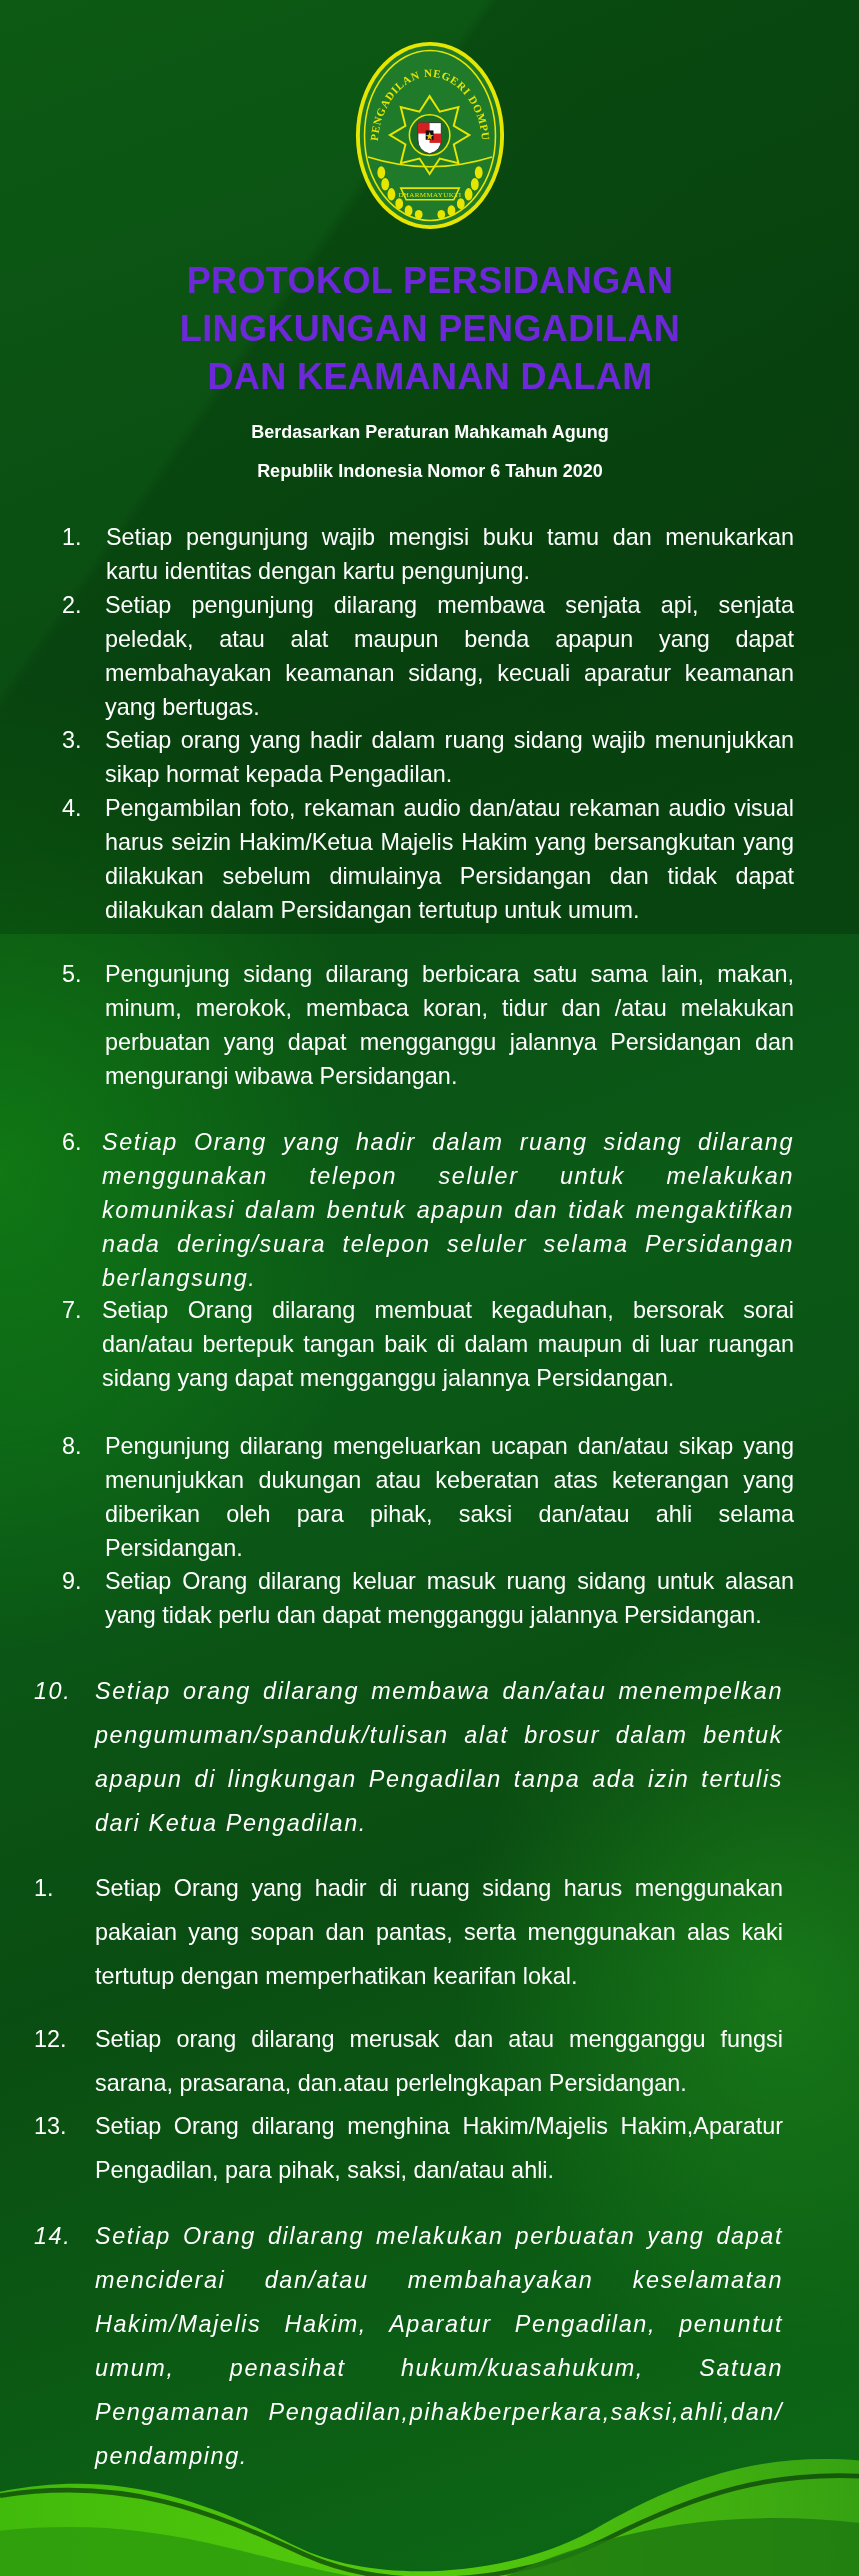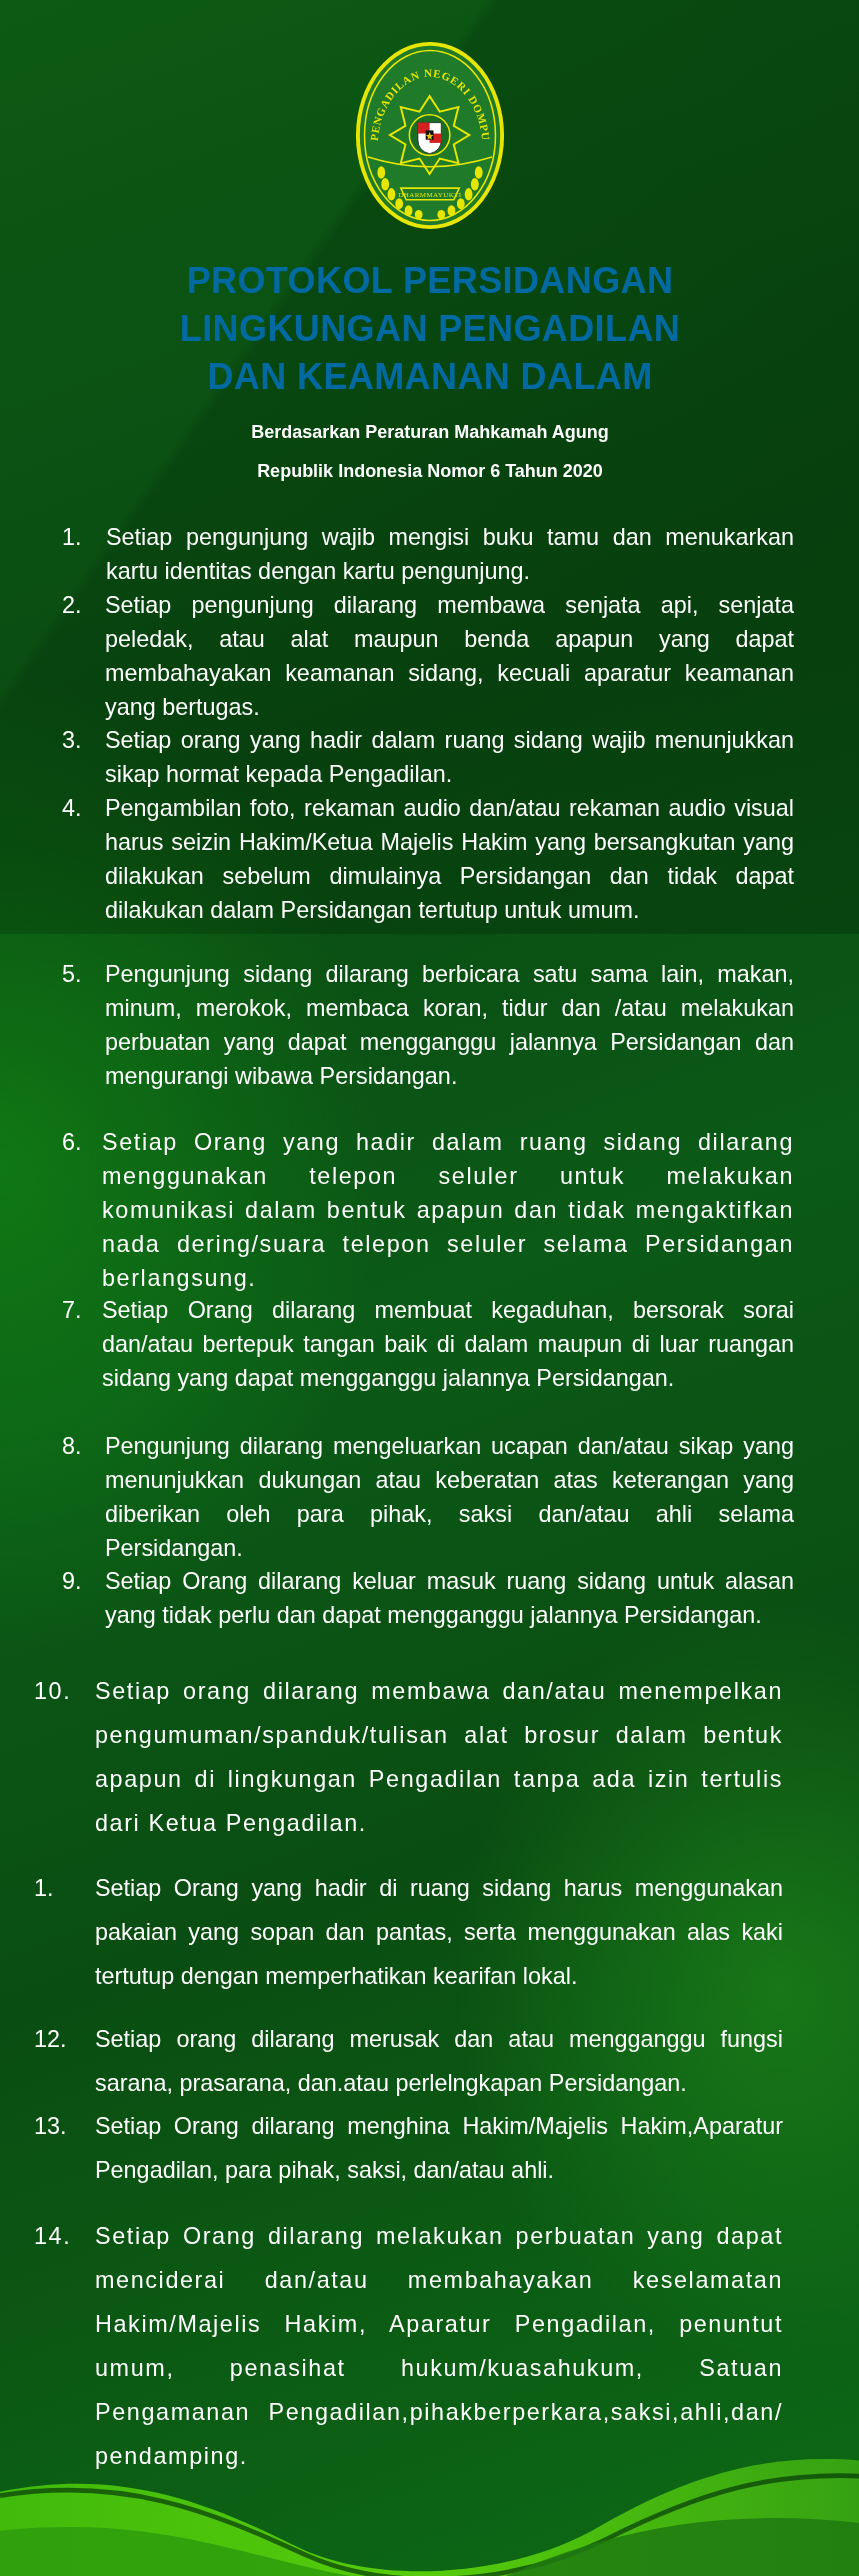--- a/index.html
+++ b/index.html
@@ -13,31 +13,31 @@
     color:#ffffff;
   }
   .diag {
     position:absolute; left:0; top:0; width:860px; height:934px;
     background: linear-gradient(125deg, rgba(0,0,0,0) 0%, rgba(0,0,0,0) 32%, rgba(0,40,5,0.25) 33%, rgba(0,40,5,0.35) 100%);
     pointer-events:none;
   }
   .emblem { position:absolute; left:354px; top:40px; width:152px; height:191px; }
   .title {
     position:absolute; left:0; width:860px; top:257px; text-align:center;
-    color:#0369a1; font-weight:bold; font-size:36px; line-height:48px; letter-spacing:0.4px;
+    color:#6d28d9; font-weight:bold; font-size:36px; line-height:48px; letter-spacing:0.4px;
   }
   .subtitle {
     position:absolute; left:0; width:860px; top:413px; text-align:center;
     font-weight:bold; font-size:18px; line-height:39px;
   }
   .list { position:absolute; left:0; top:0; width:860px; }
   .item { position:absolute; font-size:23.4px; line-height:34px; }
   .item .num { position:absolute; left:0; top:0; }
   .item .txt { text-align:justify; text-align-last:left; }
-  .spaced { letter-spacing:1.6px; }
+  .spaced { letter-spacing:1.6px;font-style:italic; }
   .wave { position:absolute; left:0; top:2437px; width:860px; height:139px; }
 </style>
 </head>
 <body>
 
 <div class="diag"></div>
 
 <svg class="emblem" viewBox="0 0 195 245">
   <defs>
     <path id="ringArc" d="M 30 140 A 67 92 0 0 1 165 140" fill="none"></path>

